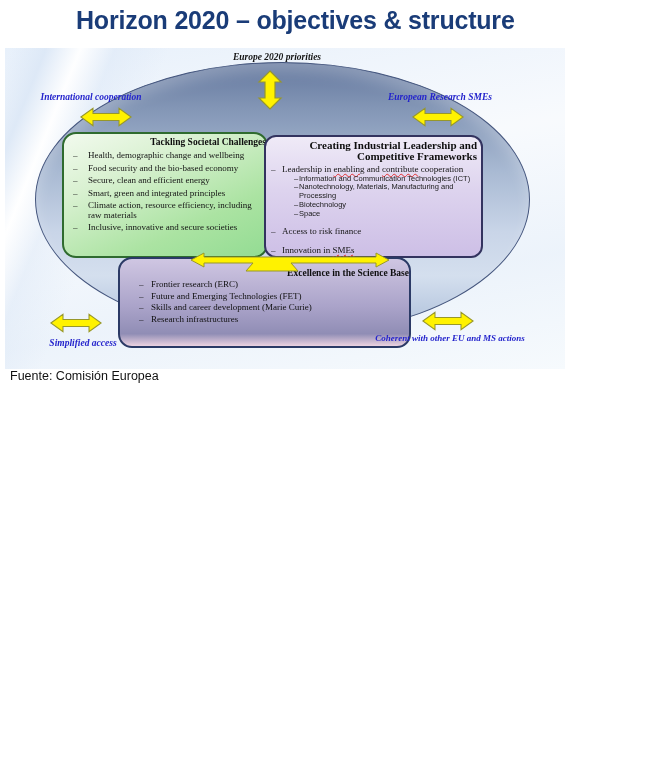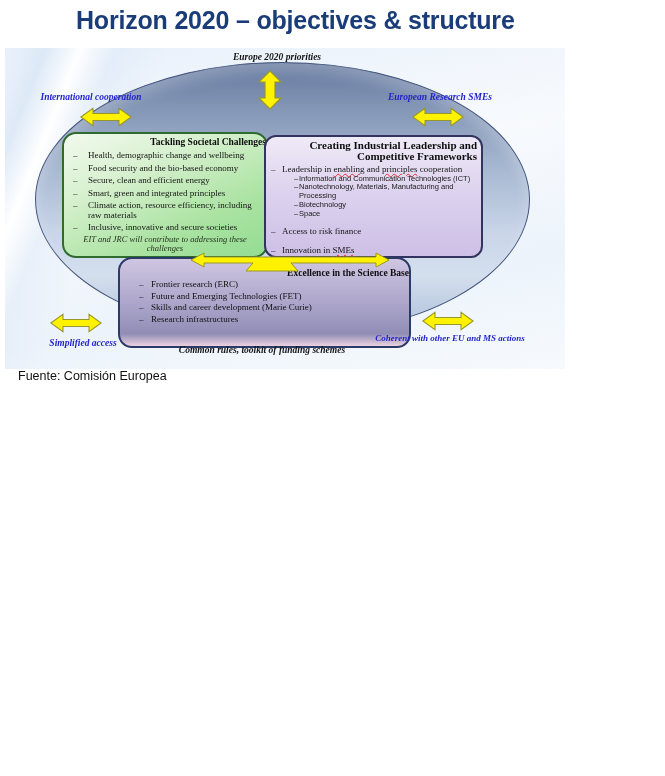--- a/index.html
+++ b/index.html
@@ -42,21 +42,21 @@
   .psub{position:relative;padding-left:33px;padding-right:2px;
         font-family:"Liberation Sans", sans-serif;font-size:7.5px;line-height:8.8px;color:#1a1a1a;}
   .psub .dash{position:absolute;left:28px;}
   .eitem{position:relative;padding-left:31px;font-size:9px;line-height:11.5px;color:#101010;}
   .eitem .dash{position:absolute;left:19px;}
   .footnote{font-style:italic;font-size:8.5px;text-align:center;line-height:9.5px;
             color:#27331f;margin-top:2px;}
   .misspell{text-decoration-line:underline;text-decoration-style:wavy;
             text-decoration-color:#e03030;text-decoration-thickness:1px;text-underline-offset:1px;}
   .fuente{position:absolute;left:10px;top:369px;font-family:"Liberation Sans", sans-serif;
-          font-size:12.5px;color:#111;margin-left:8px;}
+          font-size:12.5px;color:#111;}
 </style>
 </head>
 <body>
 
 <div class="page">
 
   <div class="title">Horizon 2020 – objectives &amp; structure</div>
 
   <div class="slide">
 
@@ -100,28 +100,27 @@
         <span>Smart, green and integrated principles</span>
       </div>
       <div class="item" style="line-height:10px;">
         <span class="dash">–</span>
         <span>Climate action, resource efficiency, including raw materials</span>
       </div>
       <div class="item">
         <span class="dash">–</span>
         <span>Inclusive, innovative and secure societies</span>
       </div>
-      <div class="footnote">EIT and JRC will contribute to addressing these challenges</div>
     </div>
 
     <div class="box box-purple">
       <div class="bhead bhead-sm">Creating Industrial Leadership and Competitive Frameworks</div>
       <div class="pitem">
         <span class="dash">–</span>
-        <span>Leadership in </span><span class="misspell">enabling</span><span> and </span><span class="misspell">principles</span><span> cooperation</span>
+        <span>Leadership in </span><span class="misspell">enabling</span><span> and </span><span class="misspell">contribute</span><span> cooperation</span>
       </div>
       <div class="psub">
         <span class="dash">–</span>
         <span>Information and Communication Technologies (ICT)</span>
       </div>
       <div class="psub">
         <span class="dash">–</span>
         <span>Nanotechnology, Materials, Manufacturing and Processing</span>
       </div>
       <div class="psub">
@@ -164,21 +163,20 @@
 
     <svg class="arrow" style="left:185px;top:204px;" width="200" height="20" viewBox="0 0 200 20">
       <polygon points="1,8 14,1 14,5 186,5 186,1 199,8 186,15 186,11 101,11 108,19 56,19 63,11 14,11 14,15" fill="#FFF200" stroke="#97972a" stroke-width="1"></polygon>
     </svg>
 
     <svg class="arrow" style="left:45px;top:264px;" width="52" height="22" viewBox="0 0 60 24">
       <polygon points="1,12 15,2 15,8 45,8 45,2 59,12 45,22 45,16 15,16 15,22" fill="#FFF200" stroke="#97972a" stroke-width="1.2"></polygon>
     </svg>
     <div class="lbl lbl-blue" style="left:17px;top:290px;width:122px;">Simplified access</div>
 
-    <div class="lbl lbl-black" style="left:147px;top:297px;width:220px;">Common rules, toolkit of funding schemes</div>
 
     <svg class="arrow" style="left:417px;top:262px;" width="52" height="22" viewBox="0 0 60 24">
       <polygon points="1,12 15,2 15,8 45,8 45,2 59,12 45,22 45,16 15,16 15,22" fill="#FFF200" stroke="#97972a" stroke-width="1.2"></polygon>
     </svg>
     <div class="lbl lbl-blue" style="left:365px;top:285px;width:160px;font-size:9px;line-height:10px;">Coherent with other EU and MS actions</div>
 
   </div>
 
   <div class="fuente">Fuente: Comisión Europea</div>
 

